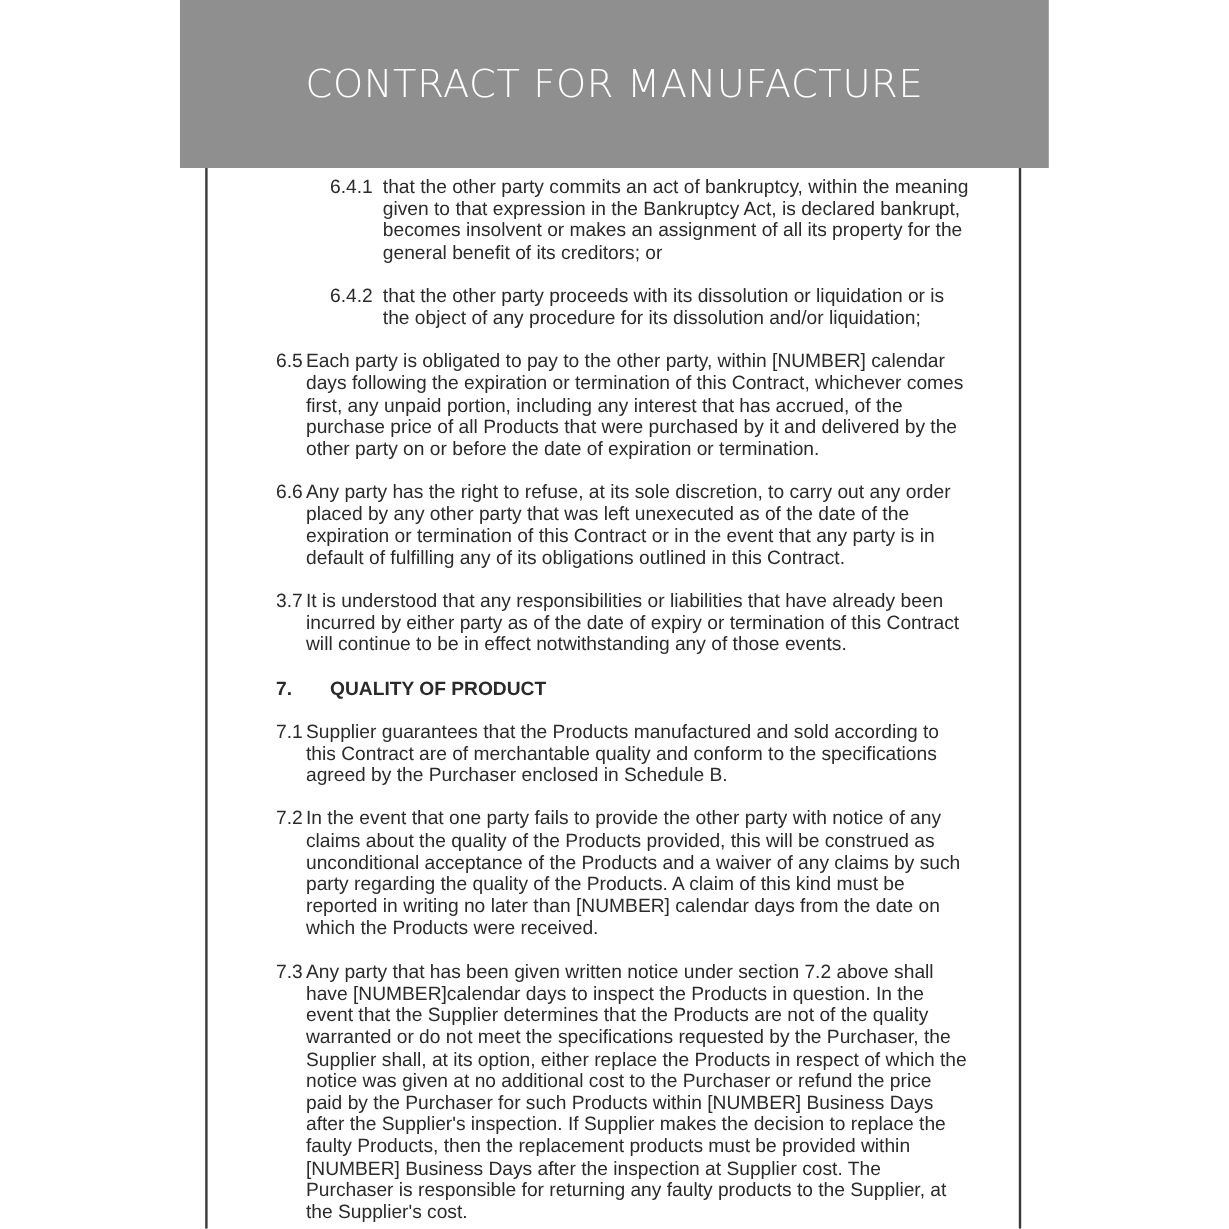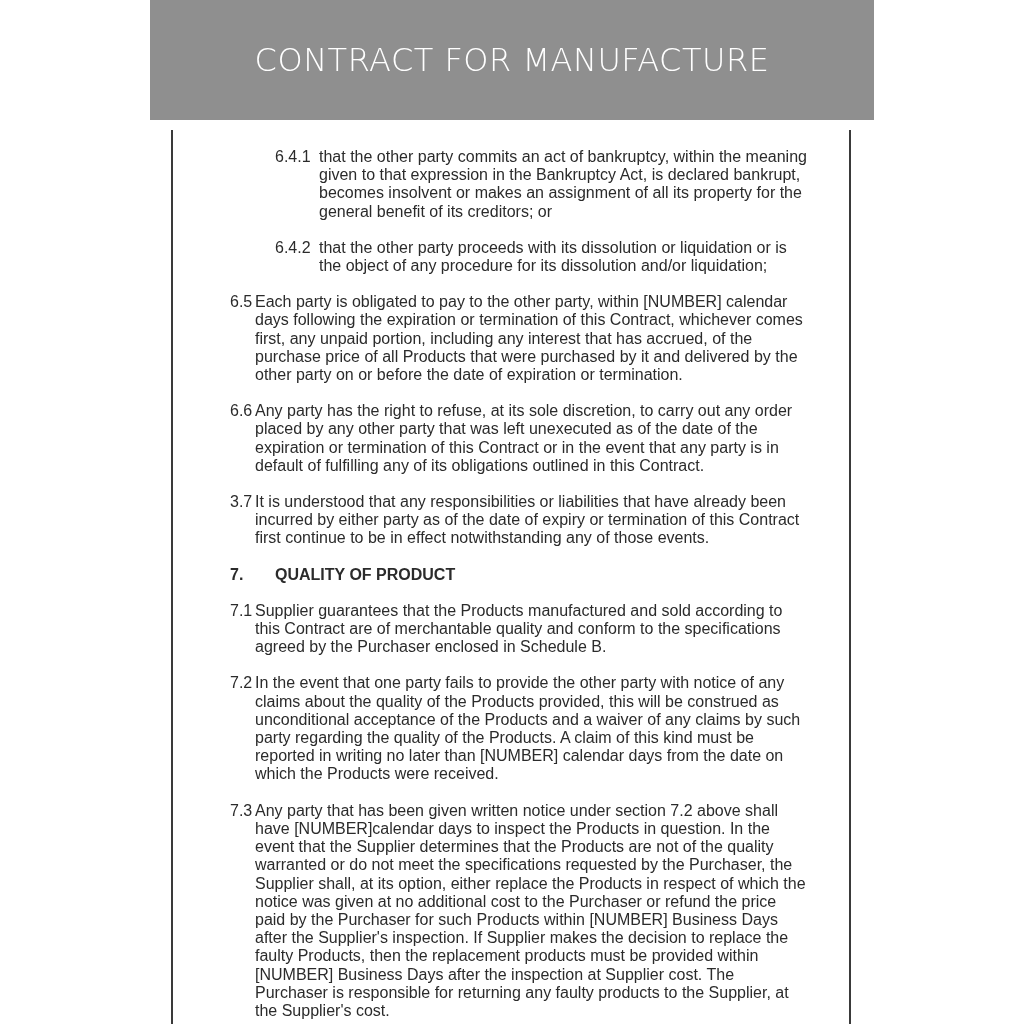--- a/index.html
+++ b/index.html
@@ -6,21 +6,21 @@
   body {
     width: 1024px; height: 1024px; background: #ffffff; position: relative; overflow: hidden;
     font-family: "Liberation Sans", "DejaVu Sans", sans-serif;
   }
   .page-border-left, .page-border-right {
     position: absolute; top: 130px; bottom: 0; width: 2px; background: #3a3a3a;
   }
   .page-border-left { left: 171px; }
   .page-border-right { left: 849px; }
   .banner {
-    position: absolute; left: 150px; top: 0; width: 724px; height: 120px;
+    position: absolute; left: 150px; top: 0; width: 724px; height: 140px;
     background: #8f8f8f; color: #ffffff; text-align: center;
     display: flex; flex-direction: column; justify-content: center; align-items: center;
   }
   .banner-line {
     font-family: "DejaVu Sans", sans-serif; font-weight: 300;
     font-size: 32px; line-height: 46px; letter-spacing: 0.5px;
   }
   .doc {
     position: absolute; left: 230px; top: 148px; width: 580px;
     color: #2b2b2b; font-family: "Liberation Sans", sans-serif; font-size: 16px; line-height: 18.2px;
@@ -56,21 +56,21 @@
   <div class="clause">
     <span class="num">6.5</span>
     <div class="txt">Each party is obligated to pay to the other party, within [NUMBER] calendar days following the expiration or termination of this Contract, whichever comes first, any unpaid portion, including any interest that has accrued, of the purchase price of all Products that were purchased by it and delivered by the other party on or before the date of expiration or termination.</div>
   </div>
   <div class="clause">
     <span class="num">6.6</span>
     <div class="txt">Any party has the right to refuse, at its sole discretion, to carry out any order placed by any other party that was left unexecuted as of the date of the expiration or termination of this Contract or in the event that any party is in default of fulfilling any of its obligations outlined in this Contract.</div>
   </div>
   <div class="clause">
     <span class="num">3.7</span>
-    <div class="txt">It is understood that any responsibilities or liabilities that have already been incurred by either party as of the date of expiry or termination of this Contract first continue to be in effect notwithstanding any of those events.</div>
+    <div class="txt">It is understood that any responsibilities or liabilities that have already been incurred by either party as of the date of expiry or termination of this Contract will continue to be in effect notwithstanding any of those events.</div>
   </div>
   <div class="heading">
     <span class="num">7.</span>
     <div class="txt">QUALITY OF PRODUCT</div>
   </div>
   <div class="clause">
     <span class="num">7.1</span>
     <div class="txt">Supplier guarantees that the Products manufactured and sold according to this Contract are of merchantable quality and conform to the specifications agreed by the Purchaser enclosed in Schedule B.</div>
   </div>
   <div class="clause">

